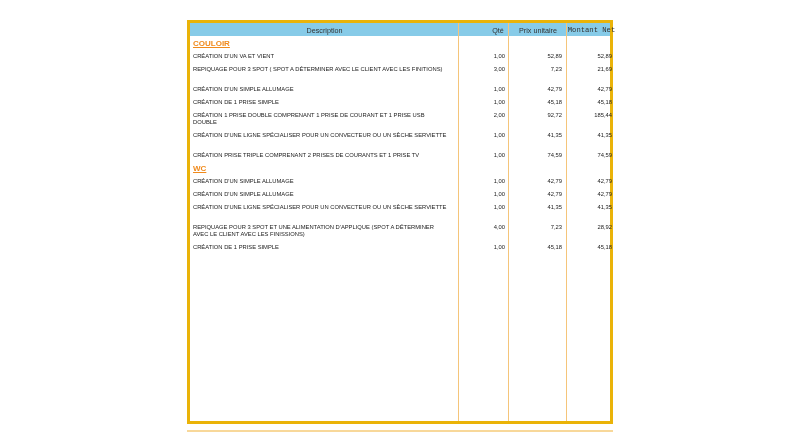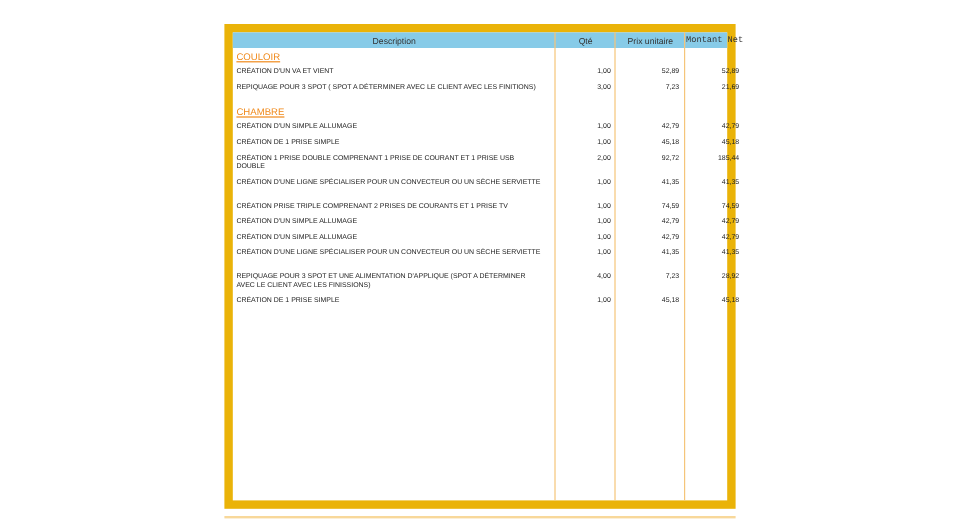--- a/index.html
+++ b/index.html
@@ -2,47 +2,47 @@
 <html><head>
   <meta charset="utf-8">
   <style>
     html, body { margin:0; padding:0; }
     body {
       width:800px; height:436px; background:#ffffff; position:relative; overflow:hidden;
       font-family:"Liberation Sans", sans-serif; color:#222;
     }
     .table-wrap {
       position:absolute; left:187px; top:20px; width:426px; height:404px;
-      border:7px solid #eab308; box-sizing:border-box;
+      border:3px solid #eab308; box-sizing:border-box;
     }
     .col-line { position:absolute; top:0; bottom:0; width:1px; background:#f5c57a; }
     .header {
       position:absolute; left:0; right:0; top:0; height:13px; background:#87cbe8;
       font-size:7.2px; color:#333;
     }
     .header span { position:absolute; top:2.5px; text-align:center; }
     .rows { position:absolute; left:0; right:0; top:14px; }
     .section {
-      font-size:8px; font-weight:normal; color:#f08a1c; text-decoration:underline;
+      font-size:8px; font-weight:bold; color:#f08a1c; text-decoration:underline;
       padding-left:3px; height:13px; line-height:13px;
     }
     .row { position:relative; font-size:5.8px; line-height:7px; }
     .row .desc { padding-left:3px; width:255px; }
     .row .num { position:absolute; top:0; text-align:right; }
     .bottom-line {
       position:absolute; left:187px; top:430px; width:426px; height:2px; background:#f8d89a;
     }
   </style>
 </head>
 <body>
 
 <div class="table-wrap">
   <div class="header">
     <span style="left:0;width:269px;">Description</span>
-    <span style="left:269px;width:50px;">Qté</span>
+    <span style="left:283px;width:50px;">Qté</span>
     <span style="left:319px;width:58px;">Prix unitaire</span>
     <span style="left:377px;width:49px;font-family:Liberation Mono, monospace;">Montant Net</span>
   </div>
   <div class="col-line" style="left:268px;"></div>
   <div class="col-line" style="left:318px;"></div>
   <div class="col-line" style="left:376px;"></div>
 
   <div class="rows" id="rows">
       <div class="section">COULOIR</div>
       <div class="row" style="padding: 3px 0px; min-height: 7px;">
@@ -50,21 +50,20 @@
         <div class="num" style="left: 269px; width: 46px; top: 3px;">1,00</div>
         <div class="num" style="left: 319px; width: 53px; top: 3px;">52,89</div>
         <div class="num" style="left: 377px; width: 45px; top: 3px;">52,89</div>
       </div>
       <div class="row" style="padding: 3px 0px; min-height: 14px;">
         <div class="desc">REPIQUAGE POUR 3 SPOT ( SPOT A DÉTERMINER AVEC LE CLIENT AVEC LES FINITIONS)</div>
         <div class="num" style="left: 269px; width: 46px; top: 3px;">3,00</div>
         <div class="num" style="left: 319px; width: 53px; top: 3px;">7,23</div>
         <div class="num" style="left: 377px; width: 45px; top: 3px;">21,69</div>
       </div>
-      <div class="section">CHAMBRE</div>
       <div class="row" style="padding: 3px 0px; min-height: 7px;">
         <div class="desc">CRÉATION D'UN SIMPLE ALLUMAGE</div>
         <div class="num" style="left: 269px; width: 46px; top: 3px;">1,00</div>
         <div class="num" style="left: 319px; width: 53px; top: 3px;">42,79</div>
         <div class="num" style="left: 377px; width: 45px; top: 3px;">42,79</div>
       </div>
       <div class="row" style="padding: 3px 0px; min-height: 7px;">
         <div class="desc">CRÉATION DE 1 PRISE SIMPLE</div>
         <div class="num" style="left: 269px; width: 46px; top: 3px;">1,00</div>
         <div class="num" style="left: 319px; width: 53px; top: 3px;">45,18</div>
@@ -81,20 +80,21 @@
         <div class="num" style="left: 269px; width: 46px; top: 3px;">1,00</div>
         <div class="num" style="left: 319px; width: 53px; top: 3px;">41,35</div>
         <div class="num" style="left: 377px; width: 45px; top: 3px;">41,35</div>
       </div>
       <div class="row" style="padding: 3px 0px; min-height: 7px;">
         <div class="desc">CRÉATION PRISE TRIPLE COMPRENANT 2 PRISES DE COURANTS ET 1 PRISE TV</div>
         <div class="num" style="left: 269px; width: 46px; top: 3px;">1,00</div>
         <div class="num" style="left: 319px; width: 53px; top: 3px;">74,59</div>
         <div class="num" style="left: 377px; width: 45px; top: 3px;">74,59</div>
       </div>
+      <div class="section">WC</div>
       <div class="row" style="padding: 3px 0px; min-height: 7px;">
         <div class="desc">CRÉATION D'UN SIMPLE ALLUMAGE</div>
         <div class="num" style="left: 269px; width: 46px; top: 3px;">1,00</div>
         <div class="num" style="left: 319px; width: 53px; top: 3px;">42,79</div>
         <div class="num" style="left: 377px; width: 45px; top: 3px;">42,79</div>
       </div>
       <div class="row" style="padding: 3px 0px; min-height: 7px;">
         <div class="desc">CRÉATION D'UN SIMPLE ALLUMAGE</div>
         <div class="num" style="left: 269px; width: 46px; top: 3px;">1,00</div>
         <div class="num" style="left: 319px; width: 53px; top: 3px;">42,79</div>

